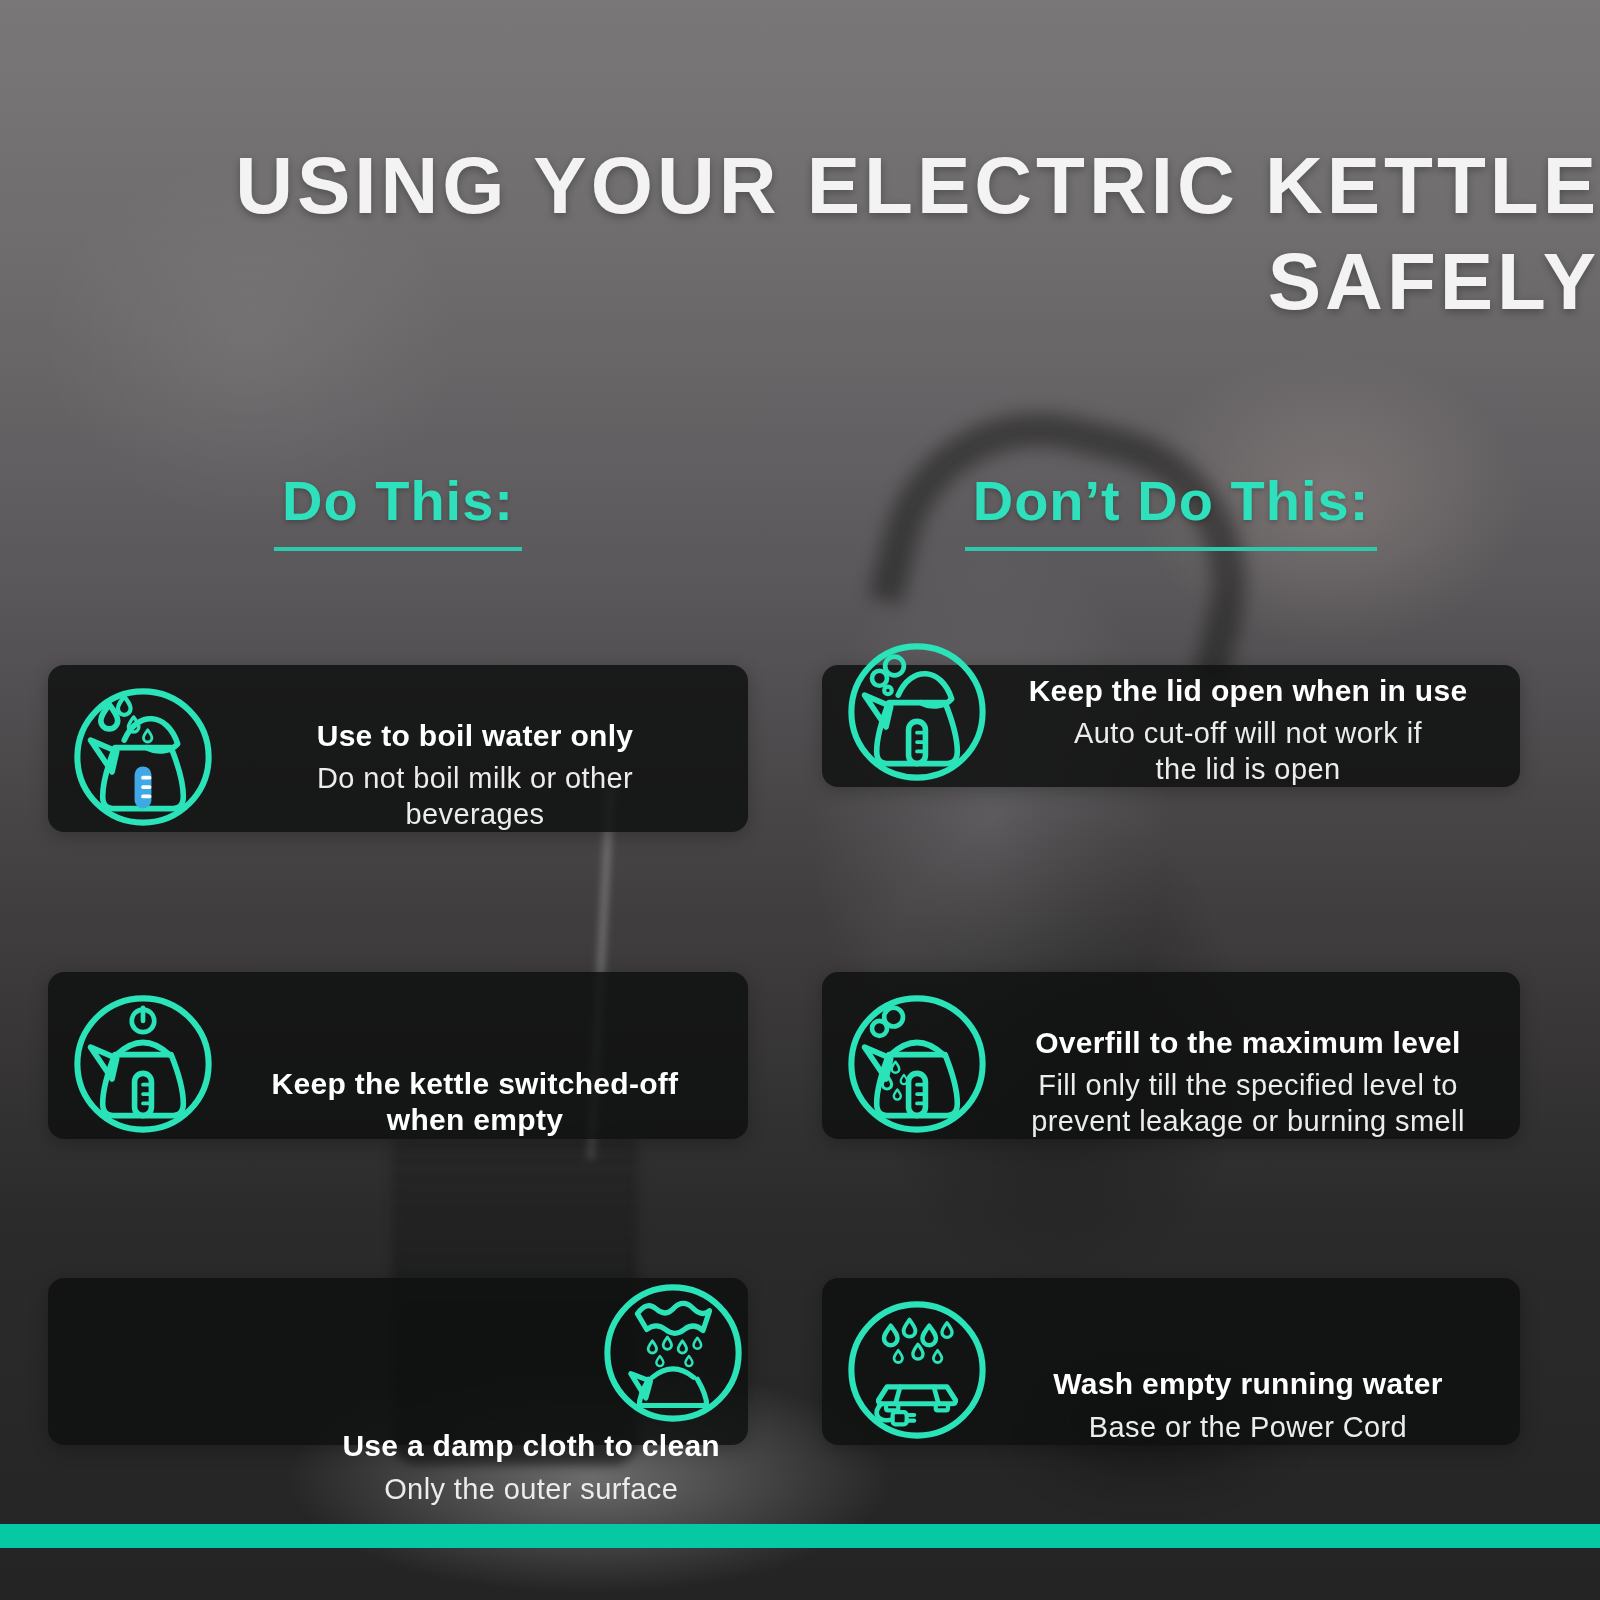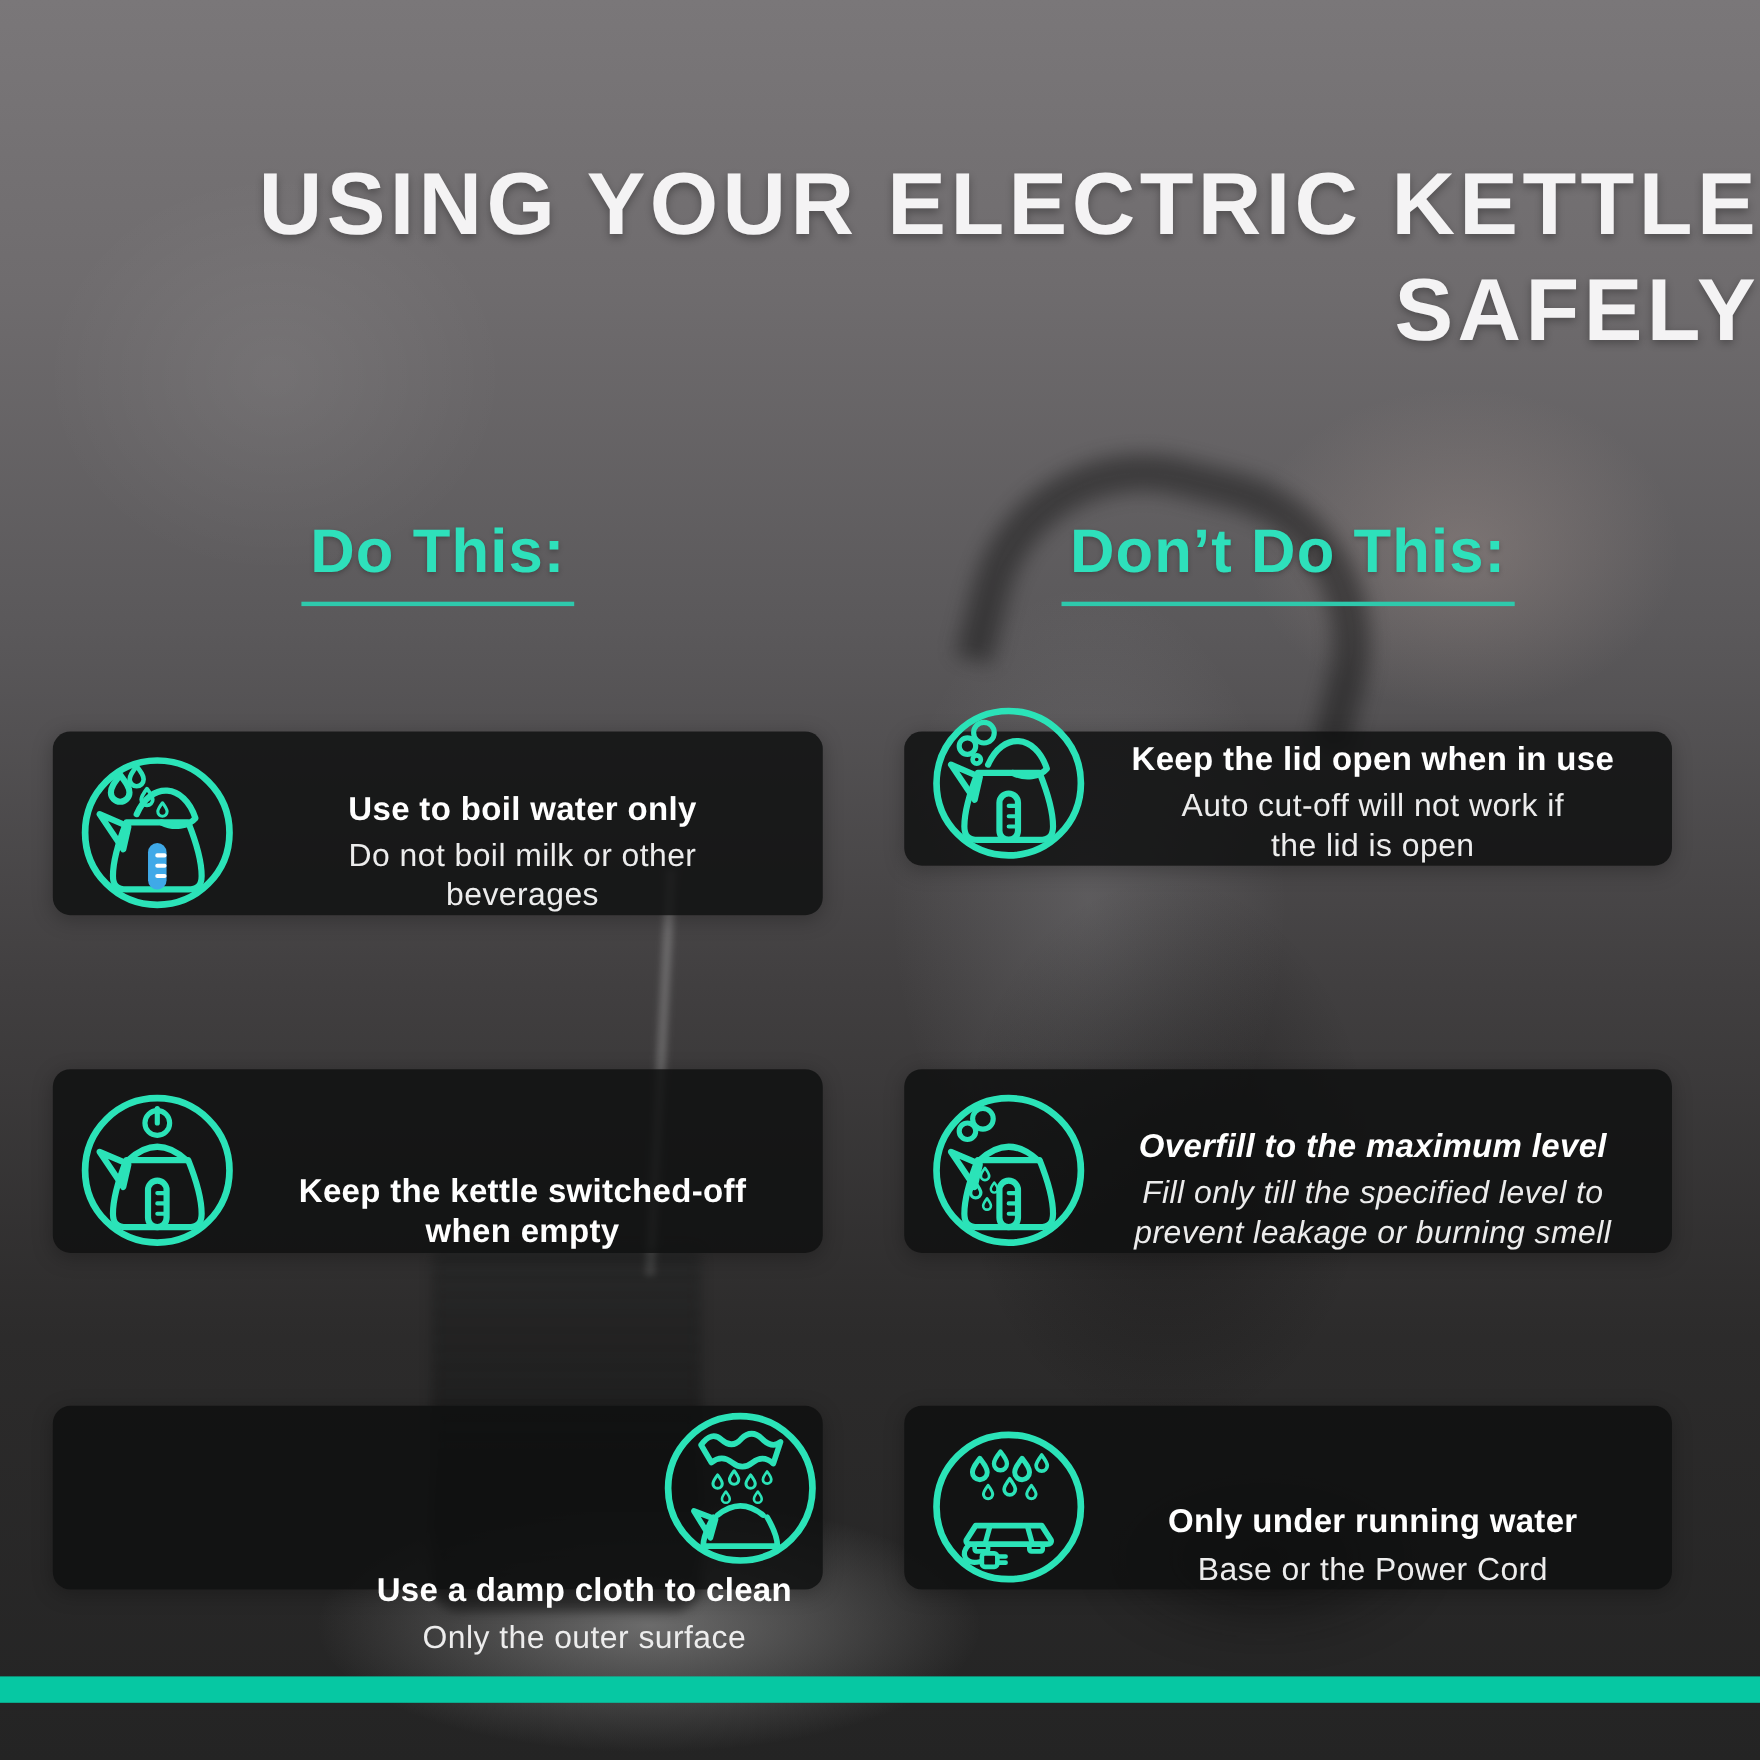--- a/index.html
+++ b/index.html
@@ -39,21 +39,21 @@
   .card{position:absolute;display:flex;align-items:flex-end;background:rgba(14,16,16,0.84);
     border-radius:16px;box-shadow:0 4px 18px rgba(0,0,0,0.25);margin-top:32px;}
   .card .icon-wrap{flex:none;width:150px;height:150px;margin-left:20px;}
   .card .txt-wrap{flex:1;text-align:center;padding:0 28px 0 12px;}
   .card-title{color:#FFFFFF;font-weight:700;font-size:30px;line-height:1.22;letter-spacing:0.3px;white-space:pre-line;}
   .card-sub{color:#ECECEC;font-weight:400;font-size:29px;line-height:1.22;letter-spacing:0.4px;margin-top:7px;white-space:pre-line;}
 
   #card-1{left:48px;top:633px;width:700px;height:167px;}
   #card-2{left:822px;top:633px;width:698px;height:122px;}
   #card-3{left:48px;top:940px;width:700px;height:167px;}
-  #card-4{left:822px;top:940px;width:698px;height:167px;font-style:italic;}
+  #card-4{left:822px;top:940px;width:698px;height:167px;}
   #card-5{left:48px;top:1246px;width:700px;height:167px;flex-direction:column;}
   #card-6{left:822px;top:1246px;width:698px;height:167px;}
 
   .icon-svg{width:150px;height:150px;stroke:#2BE3B8;fill:none;stroke-width:6;
     stroke-linecap:round;stroke-linejoin:round;}
 
   #bottom-bar{position:absolute;left:0;top:1524px;width:1600px;height:24px;background:#06C8A3;}
 </style>
 </head>
 <body>
@@ -212,19 +212,19 @@
         <path d="M 48,98 L 112,98 L 121,112 Q 122,116 117,116 L 43,116 Q 38,116 39,112 Z" stroke-width="5.5"></path>
         <path d="M 62,98 L 57,116 M 98,98 L 103,116" stroke-width="5"></path>
         <rect x="47" y="116" width="13" height="7" rx="2" stroke-width="4.5"></rect>
         <rect x="100" y="116" width="13" height="7" rx="2" stroke-width="4.5"></rect>
         <path d="M 42,116 C 32,126 38,136 52,133" stroke-width="5"></path>
         <rect x="54" y="125" width="15" height="13" rx="3" stroke-width="4.5"></rect>
         <path d="M 69,128 L 77,128 M 69,134 L 77,134" stroke-width="4.5"></path>
       </svg>
     </div>
     <div class="txt-wrap">
-      <div class="card-title">Only under running water</div>
+      <div class="card-title">Wash empty running water</div>
       <div class="card-sub">Base or the Power Cord</div>
     </div>
   </div>
 
   <div id="bottom-bar"></div>
 </div>
 
 </body></html>

